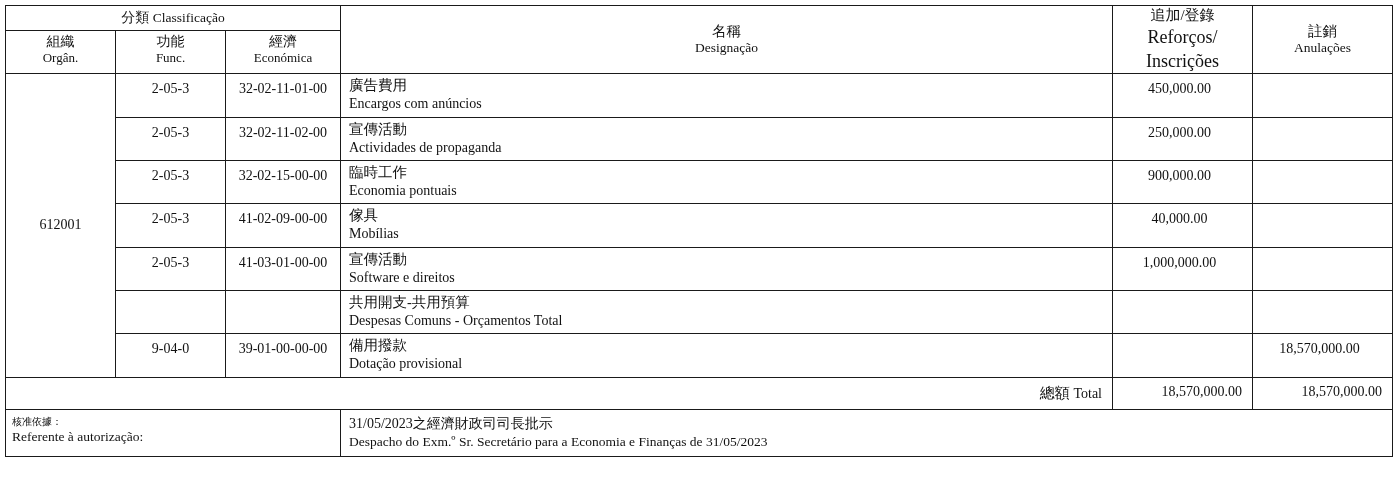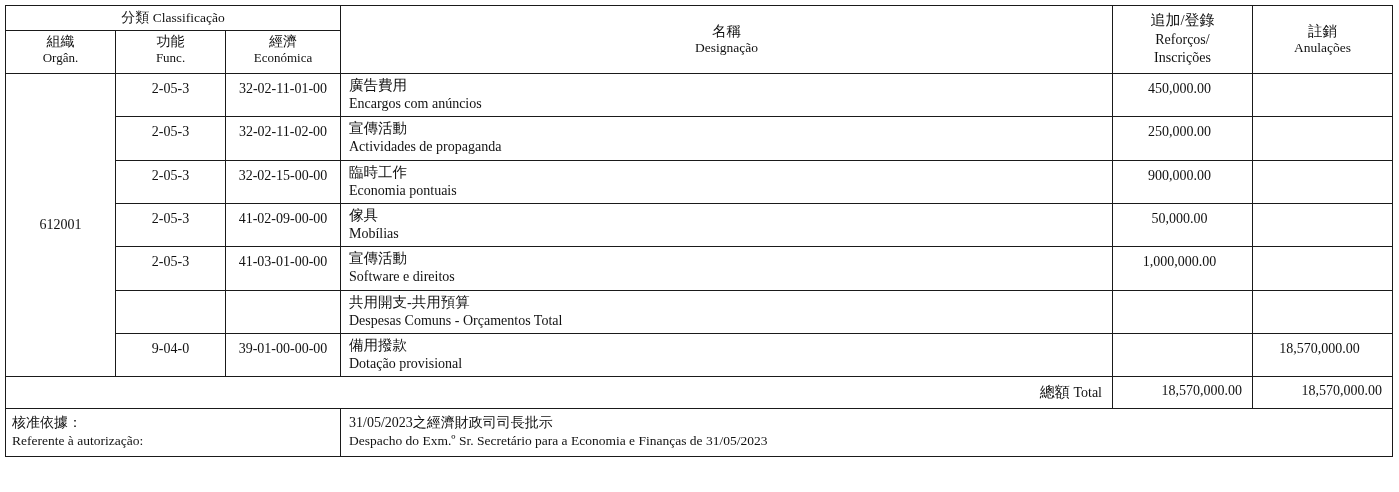--- a/index.html
+++ b/index.html
@@ -51,21 +51,21 @@
   .hdr-sub .pt { font-size: 13px; display: block; }
   .hdr-tall {
     text-align: center;
     vertical-align: middle !important;
     line-height: 1.25;
   }
   .hdr-tall .cn { font-size: 14.5px; display: block; }
   .hdr-tall .pt { font-size: 13.5px; display: block; }
   .hdr-stack .l1, .hdr-stack .l2, .hdr-stack .l3 {
     display: block;
-    font-size: 14px;
+    font-size: 18px;
     line-height: 1.32;
   }
   .hdr-stack .l1 { font-size: 15px; }
   .code {
     font-size: 14px;
     text-align: center;
     padding-top: 7px !important;
   }
   .desig {
     padding: 3px 8px 4px 8px !important;
@@ -96,21 +96,21 @@
   .total-amt {
     text-align: right;
     font-size: 14px;
     padding: 6px 10px 6px 4px !important;
   }
   
   .foot-left {
     padding: 5px 4px 6px 6px !important;
     line-height: 1.3;
   }
-  .foot-left .cn { font-size: 14px; display: block; }
+  .foot-left .cn { font-size: 10px; display: block; }
   .foot-left .pt { font-size: 13.5px; display: block; }
   .foot-right {
     padding: 5px 4px 6px 8px !important;
     line-height: 1.3;
   }
   .foot-right .l1 { font-size: 14px; display: block; }
   .foot-right .l2 { font-size: 13.5px; display: block; }
 </style>
 </head>
 <body>
@@ -196,21 +196,21 @@
         <td class="amt"></td>
       </tr>
 
       <tr>
         <td class="code">2-05-3</td>
         <td class="code">41-02-09-00-00</td>
         <td class="desig">
           <span class="cn">傢具</span>
           <span class="pt">Mobílias</span>
         </td>
-        <td class="amt">50,000.00</td>
+        <td class="amt">40,000.00</td>
         <td class="amt"></td>
       </tr>
 
       <tr>
         <td class="code">2-05-3</td>
         <td class="code">41-03-01-00-00</td>
         <td class="desig">
           <span class="cn">宣傳活動</span>
           <span class="pt">Software e direitos</span>
         </td>

